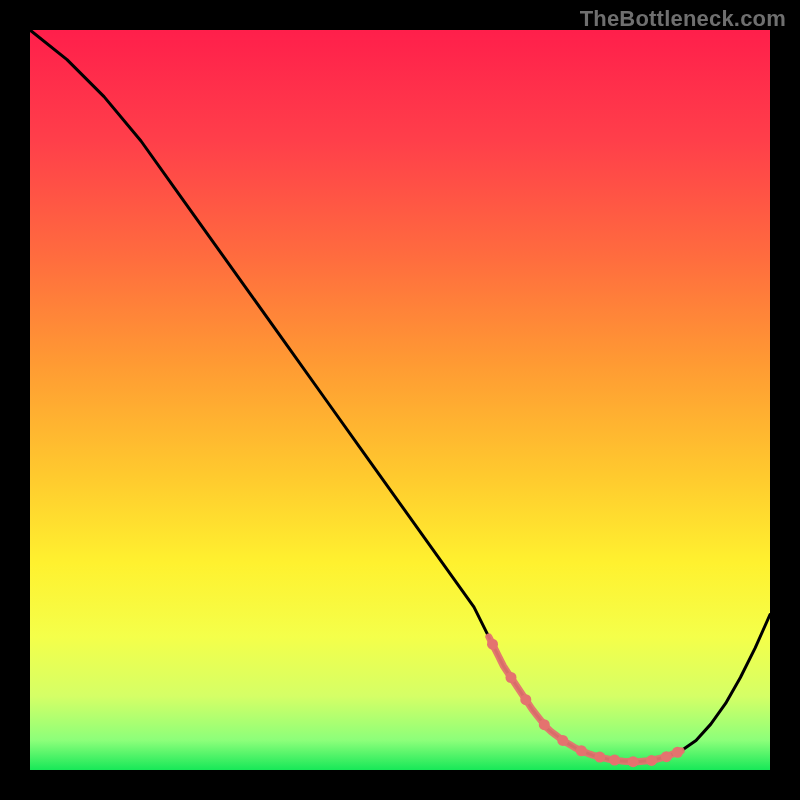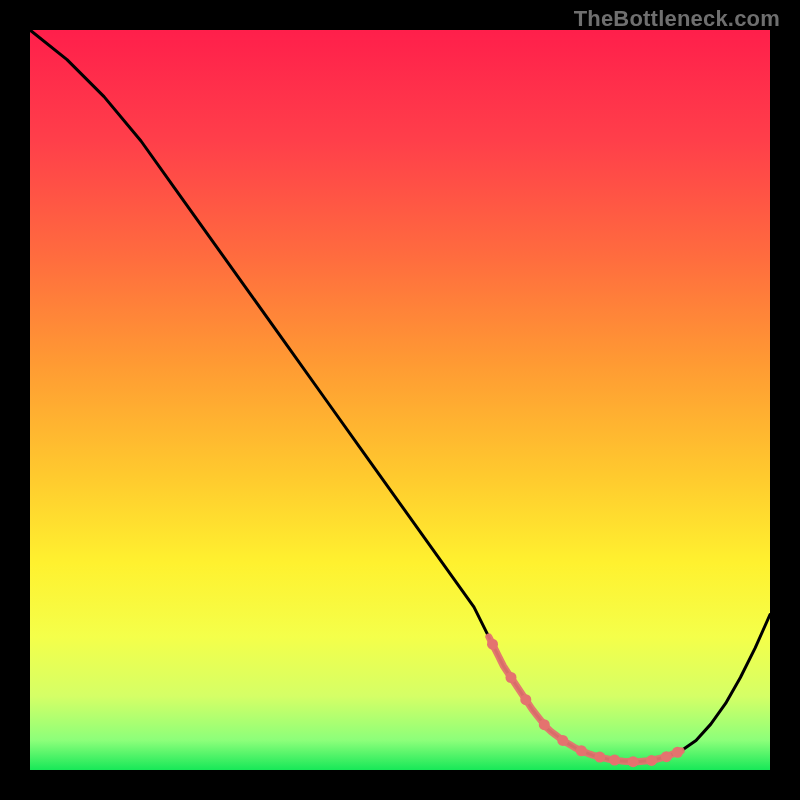--- a/index.html
+++ b/index.html
@@ -12,21 +12,21 @@
   }
   .container {
     position: relative;
     width: 800px;
     height: 800px;
     background: #000;
   }
   .watermark {
     position: absolute;
     top: 6px;
-    right: 20px;
+    right: 14px;
     font-family: Arial, Helvetica, sans-serif;
     font-size: 22px;
     font-weight: 600;
     color: #6f6f6f;
     letter-spacing: 0.2px;
     z-index: 10;
   }
   .plot {
     position: absolute;
     left: 30px;

